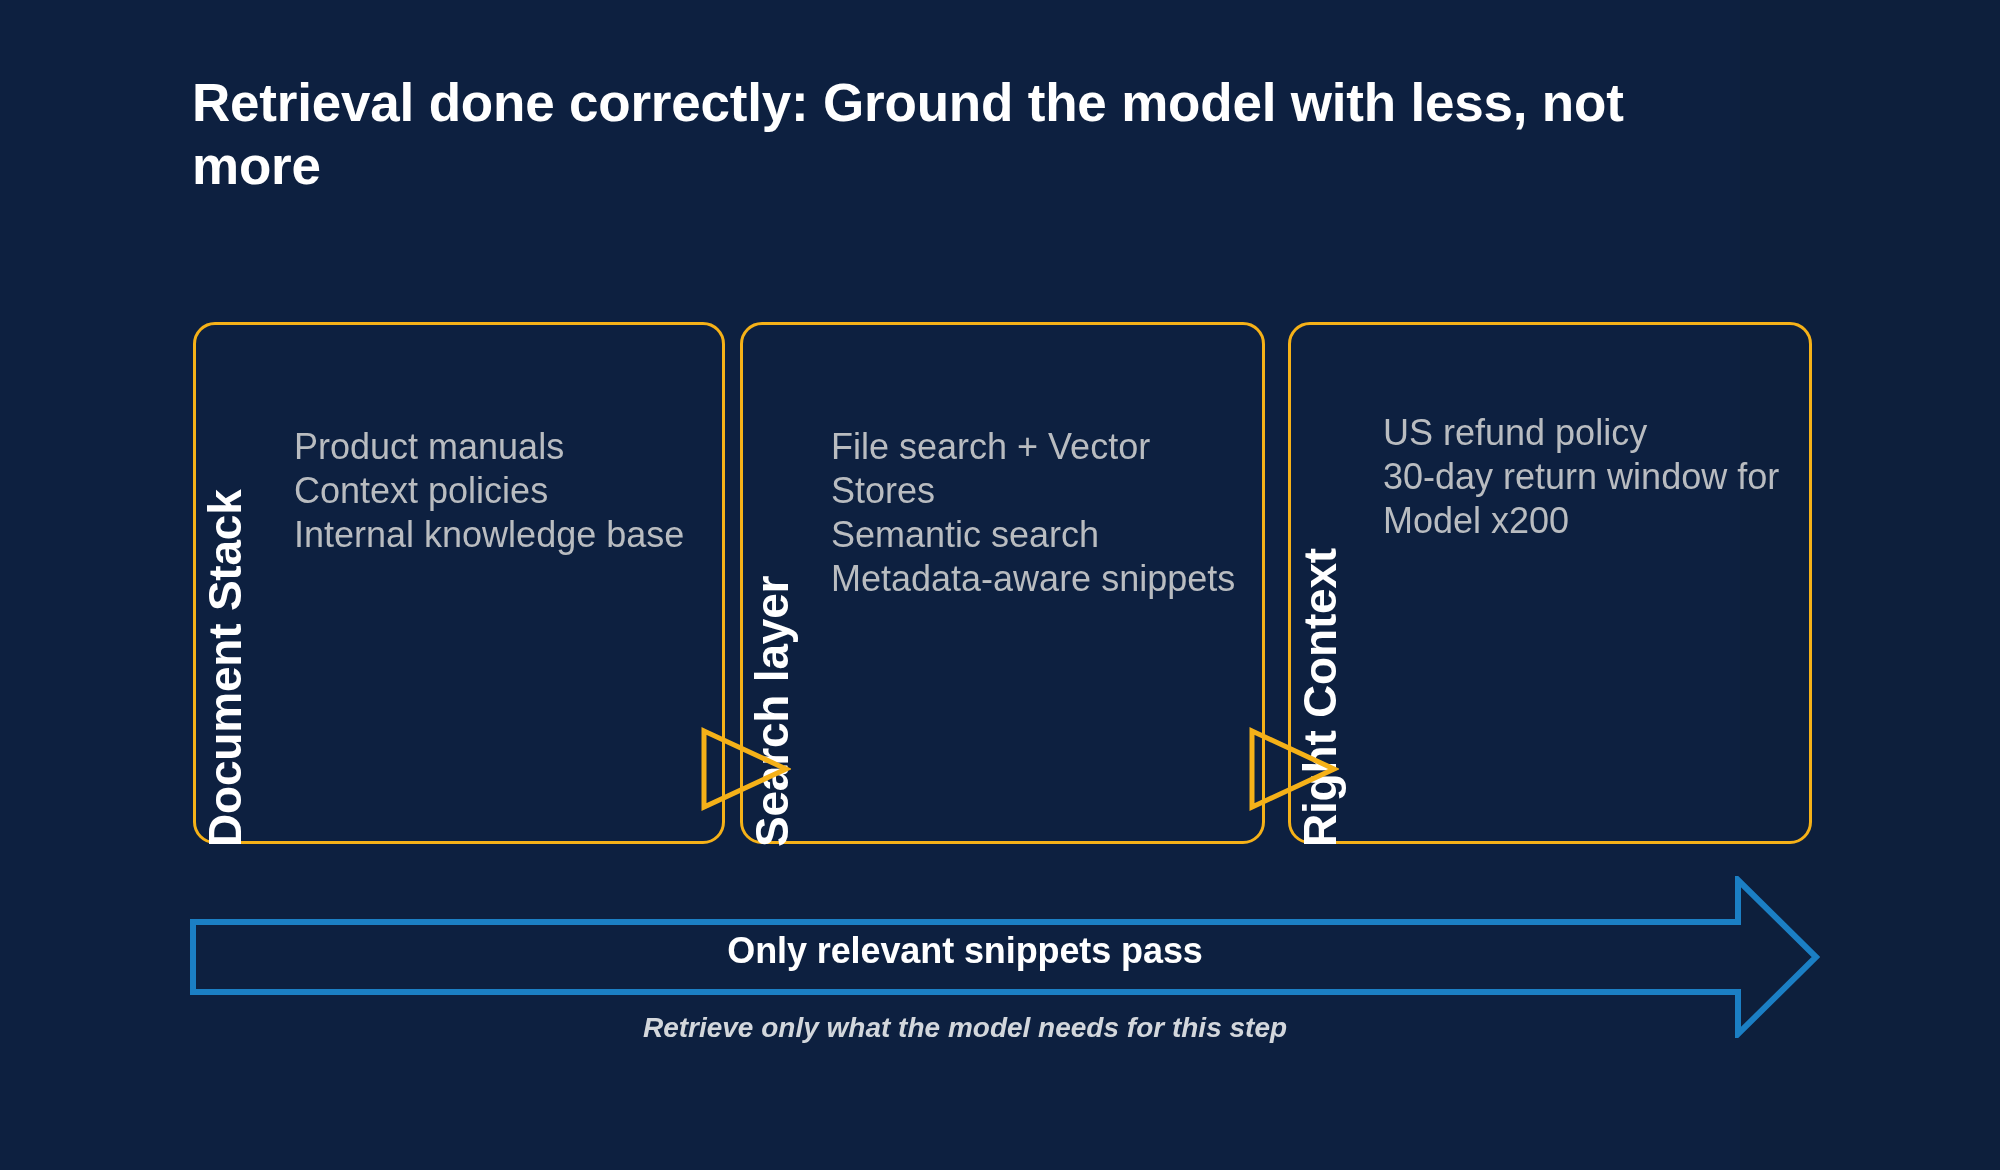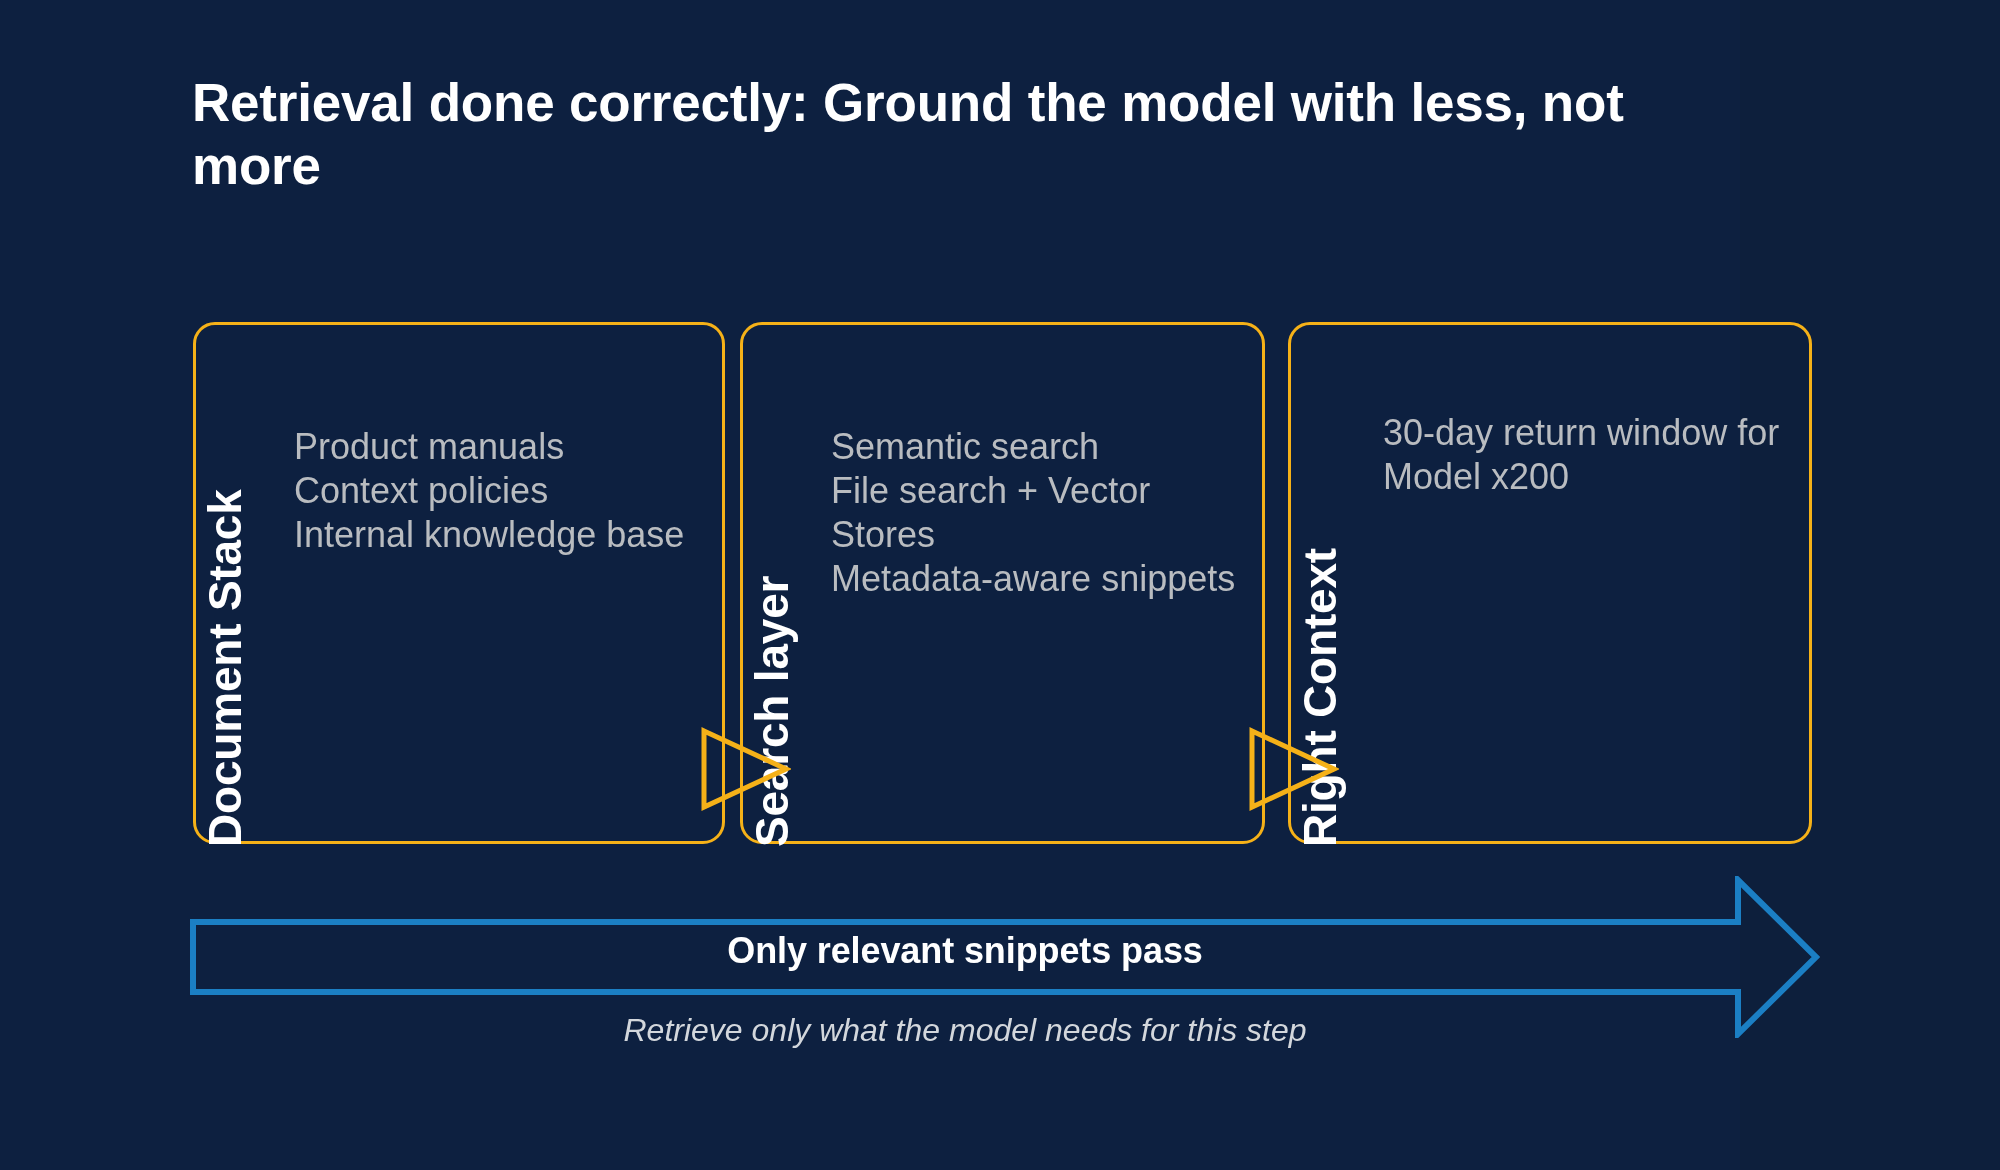--- a/index.html
+++ b/index.html
@@ -132,24 +132,24 @@
     color: #ffffff;
     letter-spacing: -0.1px;
   }
 
   .caption {
     position: absolute;
     left: 190px;
     top: 1012px;
     width: 1550px;
     text-align: center;
-    font-size: 32px;
+    font-size: 28px;
     font-style: italic;
     color: #d3d7dc;
-    font-weight: 400;
+    font-weight: 700;
   }
 </style>
 </head>
 <body>
 
 <div class="slide">
 
   <div class="title">Retrieval done correctly: Ground the model with less, not more</div>
 
   <div class="cards">
@@ -163,31 +163,32 @@
         <div class="bullet">Context policies</div>
         <div class="bullet">Internal knowledge base</div>
       </div>
     </div>
 
     <div class="card c2">
       <div class="vlabel">
         <span>Search layer</span>
       </div>
       <div class="bullets">
+        <div class="bullet">File search + Vector Stores</div>
         <div class="bullet">Semantic search</div>
-        <div class="bullet">File search + Vector Stores</div>
         <div class="bullet">Metadata-aware snippets</div>
       </div>
     </div>
 
     <div class="card c3">
       <div class="vlabel">
         <span>Right Context</span>
       </div>
       <div class="bullets">
+        <div class="bullet">US refund policy</div>
         <div class="bullet">30-day return window for Model x200</div>
       </div>
     </div>
 
     <div class="connector a1">
       <svg viewBox="0 0 92 86" xmlns="http://www.w3.org/2000/svg">
         <polygon points="5,5 87,43 5,81" fill="none" stroke="#f5b118" stroke-width="5" stroke-linejoin="miter"></polygon>
       </svg>
     </div>
     <div class="connector a2">

